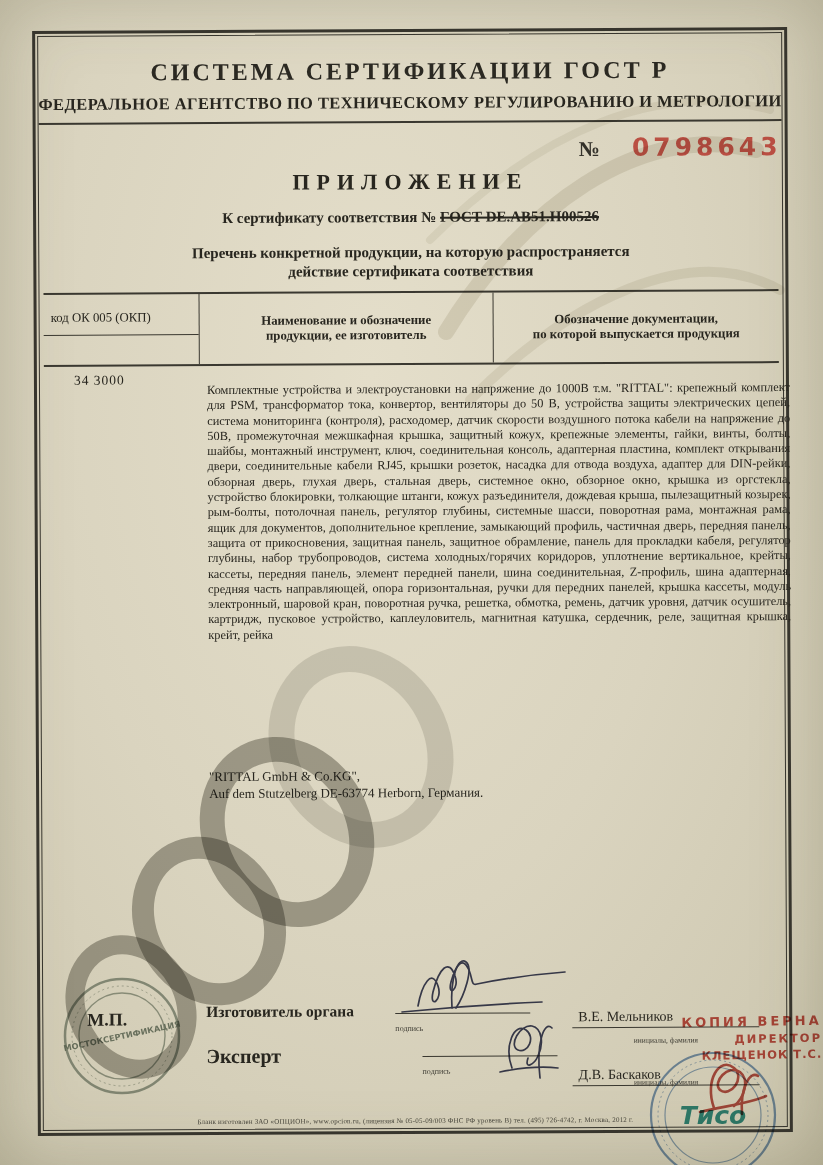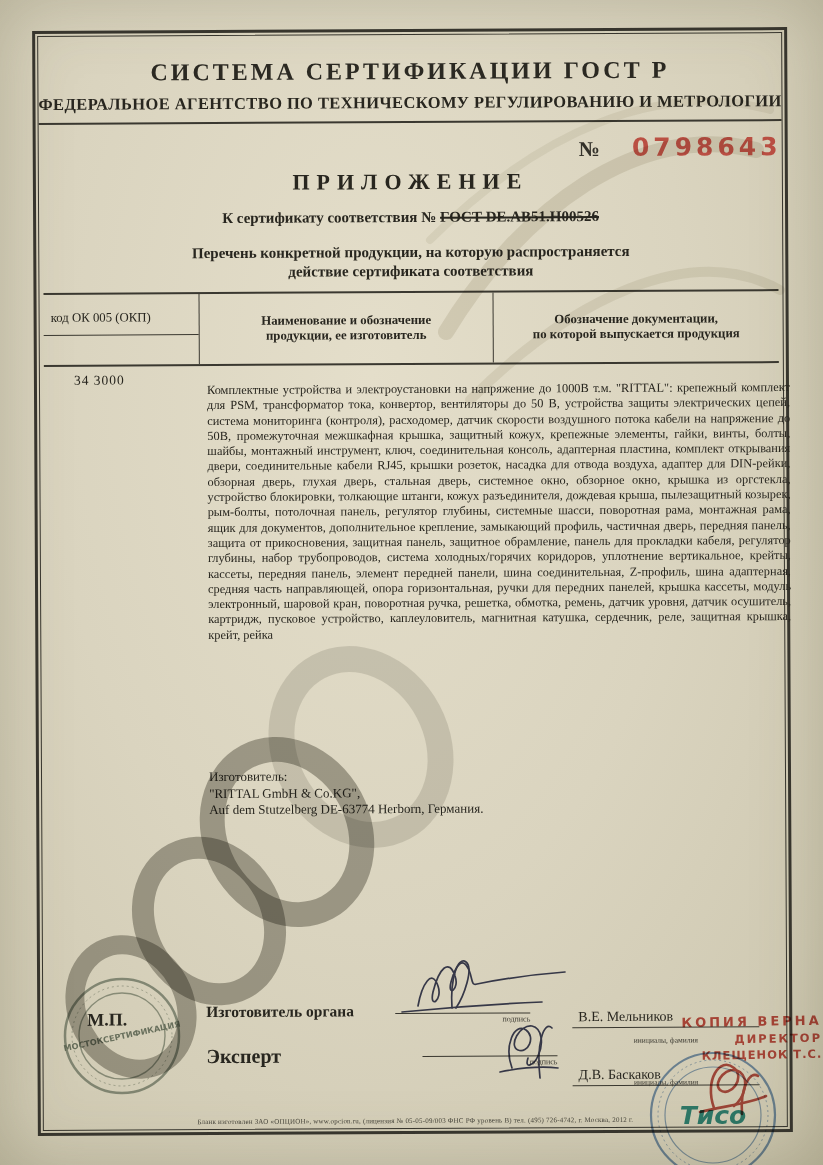--- a/index.html
+++ b/index.html
@@ -53,21 +53,21 @@
   .okp{left:34px;top:336px;font-size:13.5px;letter-spacing:1px;}
   .products{left:167px;top:347px;width:583px;font-size:12.4px;line-height:15.3px;text-align:justify;}
   .maker{left:167px;top:733px;font-size:13px;line-height:16.5px;}
 
   .mp{left:44px;top:973px;font-size:18px;font-weight:bold;}
   .role-head{left:163px;top:967px;font-size:15.5px;}
   .role-expert{left:163px;top:1009px;font-size:20px;}
   .sigline{border-bottom:1.3px solid #3a3830;}
   .sig1{left:352px;top:964px;width:135px;height:14px;}
   .sig2{left:379px;top:1007px;width:135px;height:14px;}
-  .sigcap{font-size:8px;text-align:right;color:#3c3a32;padding-top:1px;}
+  .sigcap{font-size:8px;text-align:left;color:#3c3a32;padding-top:10px;}
   .namefield{left:529px;width:187px;border-bottom:1px solid #3a3830;font-size:14px;padding:0 0 2px 6px;box-sizing:border-box;white-space:nowrap;}
   .nm1{top:975px;}
   .nm2{top:1017px;margin-top:16px;}
   .namecap{font-size:7.5px;text-align:center;color:#3c3a32;padding-top:7px;}
 
   .footer{bottom:3px;font-size:7px;color:#45433a;letter-spacing:.2px;}
 
   
   .overlay{position:absolute;inset:0;pointer-events:none;}
   .ink{mix-blend-mode:multiply;}
@@ -125,21 +125,20 @@
 продукции, ее изготовитель</div>
           <div class="c3 b prel">Обозначение документации,
 по которой выпускается продукция</div>
         </div>
 
         <div class="abs okp">34 3000</div>
 
         <div class="abs products">Комплектные устройства и электроустановки на напряжение до 1000В т.м. "RITTAL": крепежный комплект для PSM, трансформатор тока, конвертор, вентиляторы до 50 В, устройства защиты электрических цепей, система мониторинга (контроля), расходомер, датчик скорости воздушного потока кабели на напряжение до 50В, промежуточная межшкафная крышка, защитный кожух, крепежные элементы, гайки, винты, болты, шайбы, монтажный инструмент, ключ, соединительная консоль, адаптерная пластина, комплект открывания двери, соединительные кабели RJ45, крышки розеток, насадка для отвода воздуха, адаптер для DIN-рейки, обзорная дверь, глухая дверь, стальная дверь, системное окно, обзорное окно, крышка из оргстекла, устройство блокировки, толкающие штанги, кожух разъединителя, дождевая крыша, пылезащитный козырек, рым-болты, потолочная панель, регулятор глубины, системные шасси, поворотная рама, монтажная рама, ящик для документов, дополнительное крепление, замыкающий профиль, частичная дверь, передняя панель, защита от прикосновения, защитная панель, защитное обрамление, панель для прокладки кабеля, регулятор глубины, набор трубопроводов, система холодных/горячих коридоров, уплотнение вертикальное, крейты, кассеты, передняя панель, элемент передней панели, шина соединительная, Z-профиль, шина адаптерная, средняя часть направляющей, опора горизонтальная, ручки для передних панелей, крышка кассеты, модуль электронный, шаровой кран, поворотная ручка, решетка, обмотка, ремень, датчик уровня, датчик осушитель, картридж, пусковое устройство, каплеуловитель, магнитная катушка, сердечник, реле, защитная крышка, крейт, рейка</div>
 
         <div class="abs maker">
-          <div>Изготовитель:</div>
           <div>"RITTAL GmbH &amp; Co.KG",</div>
           <div>Auf dem Stutzelberg DE-63774 Herborn, Германия.</div>
         </div>
 
         <div class="abs mp">М.П.</div>
 
         <div class="abs b role-head">Изготовитель органа</div>
         <div class="abs sig1">
           <div class="sigline" style="height:100%;"></div>
           <div class="sigcap">подпись</div>

